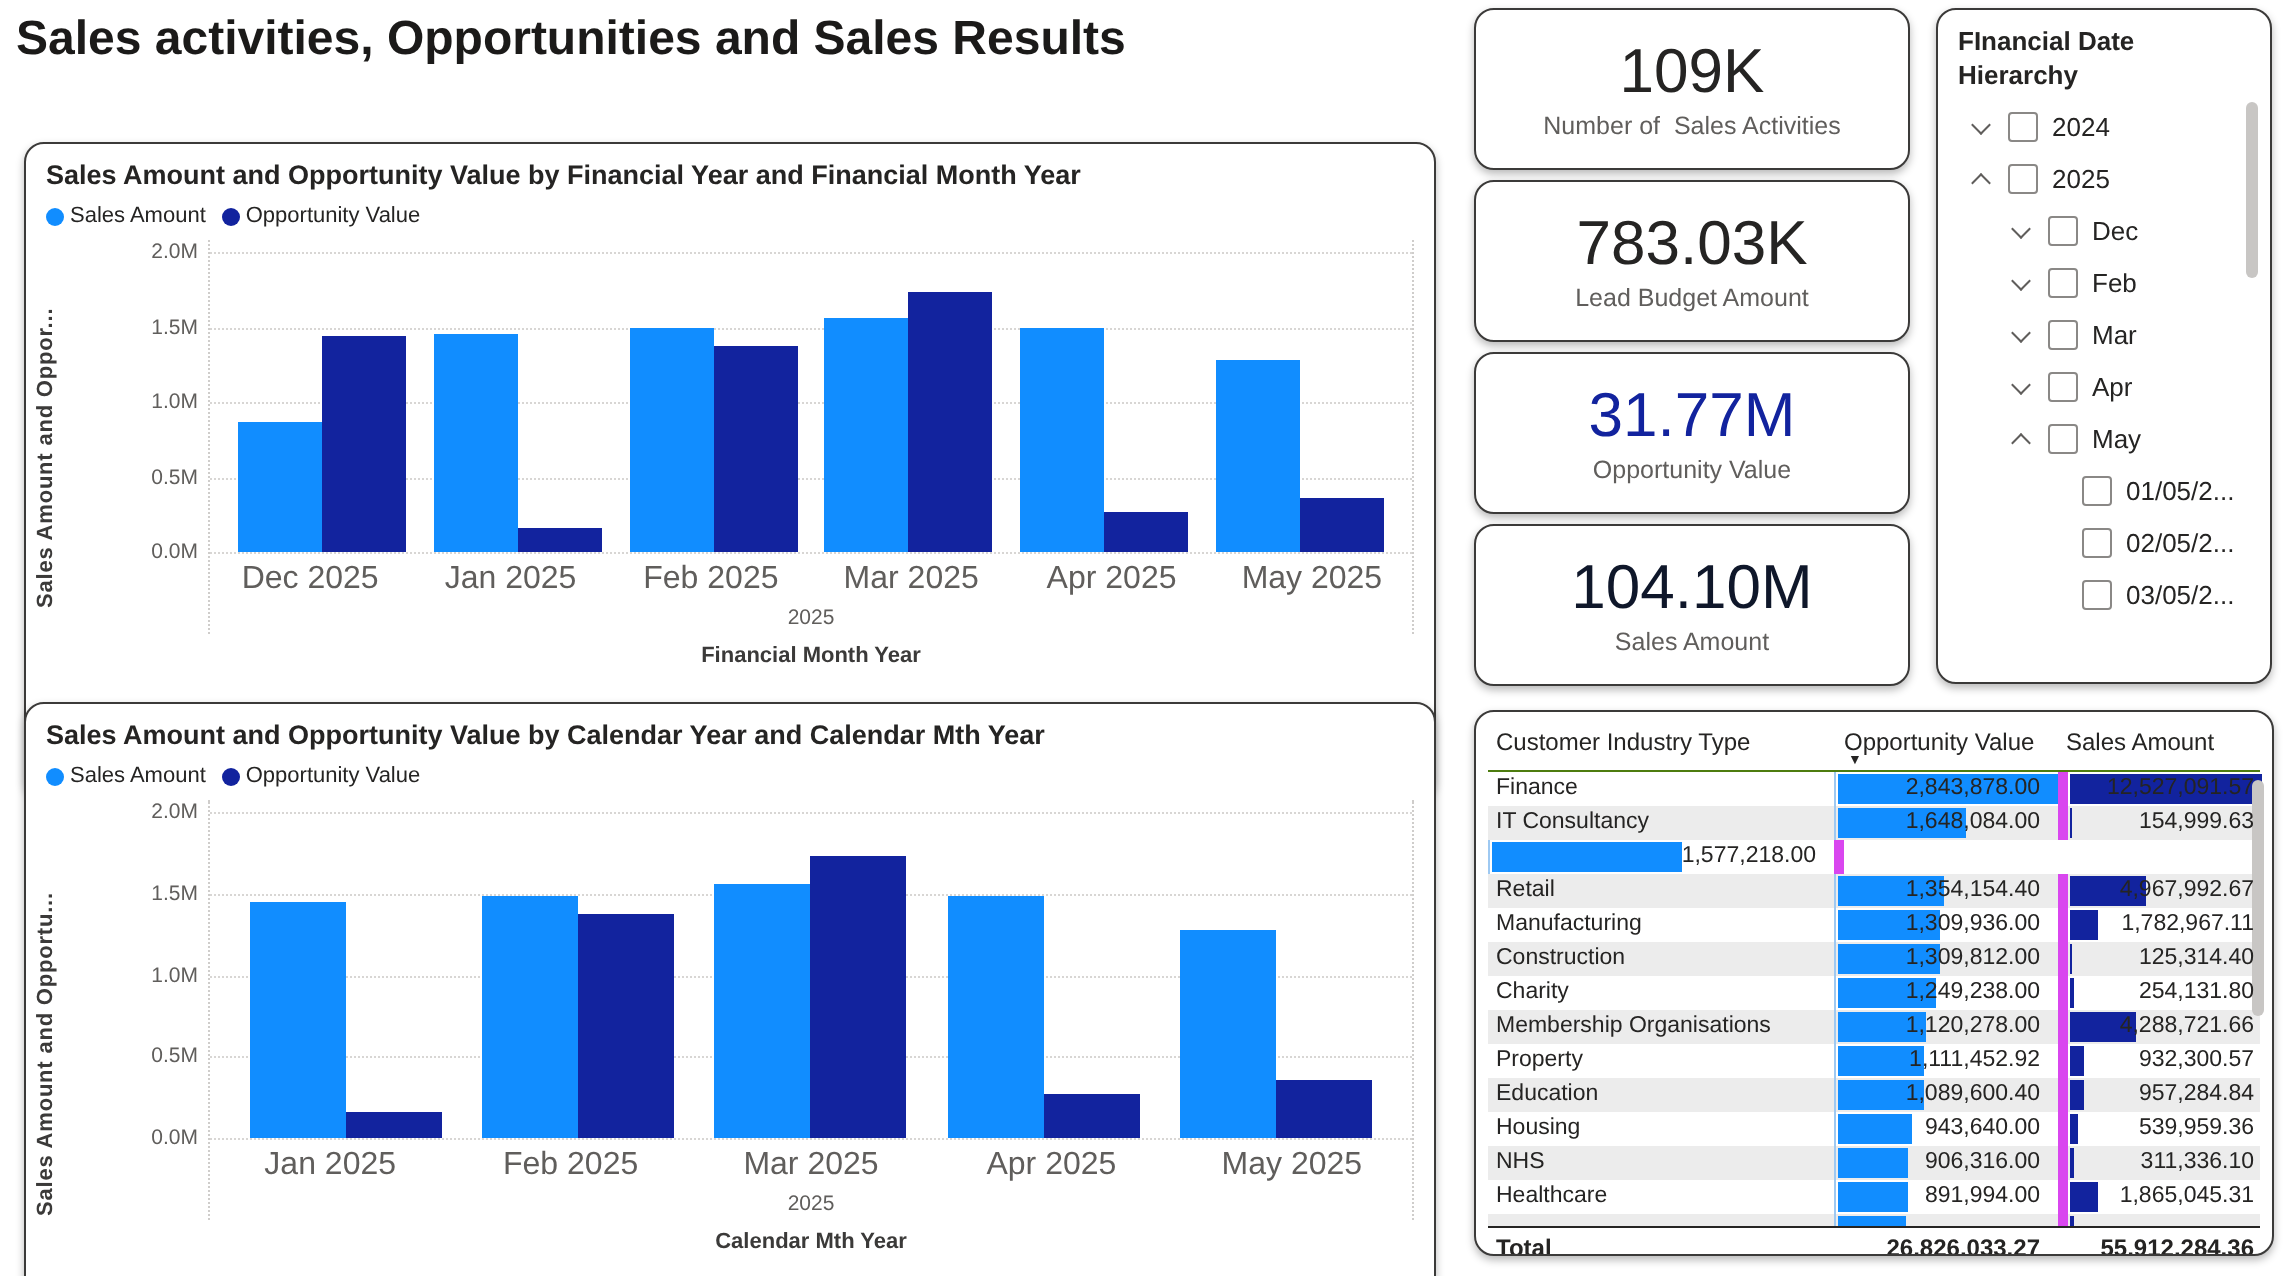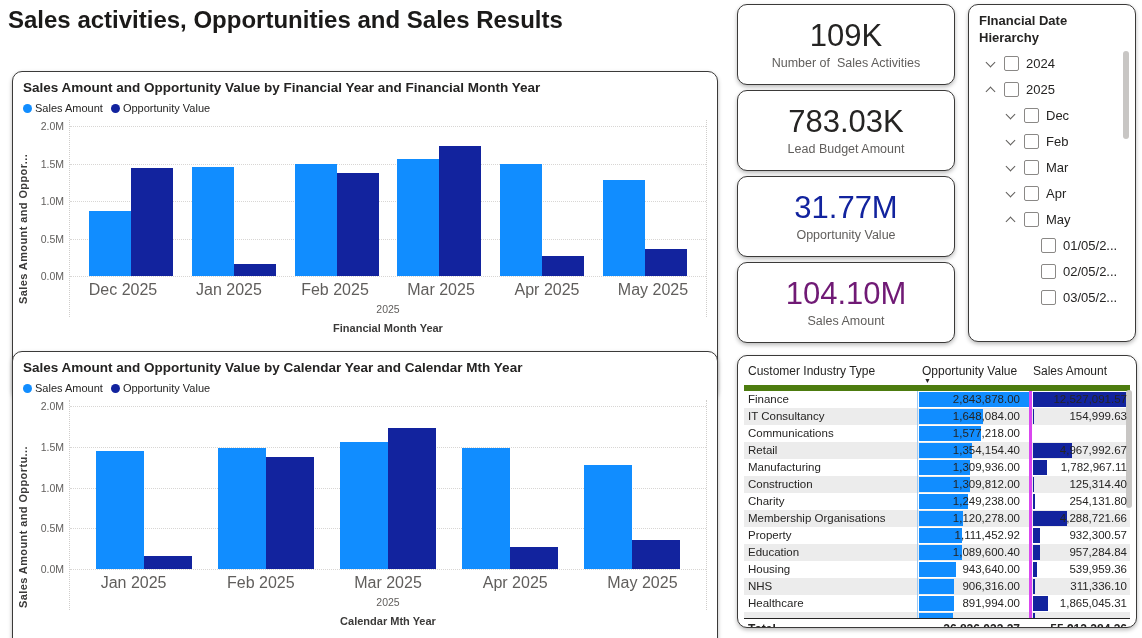--- a/index.html
+++ b/index.html
@@ -16,21 +16,21 @@
   .chart-card { left:12px; width:706px; display:flex; flex-direction:column; }
   #chart-0 { top:71px; height:328px; }
   #chart-1 { top:351px; height:364px; }
   .chart-title { padding:8px 12px 0 10px; font-size:13.5px; font-weight:bold; color:#252423; white-space:nowrap; }
   .legend { display:flex; gap:8px; align-items:center; padding:7px 10px 2px 10px; font-size:11px; color:#252423; }
   .legend-item { display:flex; align-items:center; gap:3px; cursor:pointer; }
   .dot { width:9px; height:9px; border-radius:50%; }
   .chart-body { display:flex; flex:1; padding:4px 10px 2px 4px; }
   .y-title { writing-mode:vertical-rl; transform:rotate(180deg); text-align:center; font-size:11px;
              font-weight:bold; color:#3b3a39; letter-spacing:.4px; width:16px; margin-bottom:58px; }
-  .y-ticks { position:relative; width:36px; flex:none; align-self:flex-start; margin-top:6px; }
+  .y-ticks { position:relative; width:36px; flex:none; align-self:flex-start; margin-top:6px;margin-left:35px; }
   #chart-0 .y-ticks { height:150px; }
   #chart-1 .y-ticks { height:163px; }
   .ytick { position:absolute; right:5px; transform:translateY(-50%); font-size:10.5px; color:#605E5C; }
   .plot-col { flex:1; display:flex; flex-direction:column; }
   .framed { border-left:1px dotted #cfcdcb; border-right:1px dotted #cfcdcb; }
   .plot { position:relative; margin-top:6px; }
   #chart-0 .plot { height:150px; }
   #chart-1 .plot { height:163px; }
   .gridline { position:absolute; left:0; right:0; border-top:1px dotted #d8d6d4; }
   .bars { position:absolute; left:0; right:0; top:0; bottom:0; display:flex;
@@ -62,31 +62,31 @@
   .chev.down::before { top:1px; transform:rotate(45deg); }
   .chev.up::before   { top:4px; transform:rotate(-135deg); }
   .checkbox { width:15px; height:15px; border:1px solid #8A8886; border-radius:2px; background:#fff; flex:none; }
   .tree-label { font-size:13px; color:#252423; white-space:nowrap; }
   .vscroll { position:absolute; background:#c8c6c4; border-radius:3px; width:6px; }
   .filter-scroll { right:6px; top:46px; height:88px; }
 
   
   .table-card { left:737px; top:355px; width:400px; height:273px; overflow:hidden; padding:4px 6px 0 6px; }
   .tbl-header { display:grid; grid-template-columns:173px 112px 1fr; font-size:12px; color:#252423;
-                border-bottom:6px solid #4d7c0f; padding:4px 0 2px 0; }
+                border-bottom:1px solid #4d7c0f; padding:4px 0 2px 0; }
   .th { padding-left:4px; }
   .th-opp { display:flex; flex-direction:column; border-left:1px solid transparent; }
   .sort-caret { font-size:7px; line-height:5px; color:#252423; padding-left:2px; }
   .tbl-row { display:grid; grid-template-columns:173px 112px 1fr; height:17px; line-height:17px;
              font-size:11.5px; cursor:pointer; }
   .tbl-row:nth-child(even) { background:#ececec; }
   .cell-ind { padding-left:4px; white-space:nowrap; overflow:hidden; }
   .cell-num { position:relative; text-align:right; }
   .cell-opp { border-left:1px solid #9ec9f2; padding-right:9px; }
-  .cell-sales { border-left:3px solid #d946ef; padding-right:3px; }
+  .cell-sales { border-left:5px solid #d946ef; padding-right:3px; }
   .databar { position:absolute; left:1px; top:1px; bottom:1px; z-index:0; }
   .cell-num .val { position:relative; z-index:1; }
   .row-clipped { height:6px; overflow:hidden; }
   .row-clipped .databar { height:14px; bottom:auto; }
   .tbl-total { display:grid; grid-template-columns:173px 112px 1fr; font-size:12px; font-weight:bold;
                border-top:1px solid #252423; height:22px; line-height:21px; }
   .tbl-total .t-ind { padding-left:4px; }
   .tbl-total .t-num { text-align:right; }
   .tbl-total .t-opp { padding-right:9px; }
   .tbl-total .t-sales { padding-right:3px; }
@@ -242,21 +242,21 @@
   </section>
   <section class="card kpi-card" id="kpi-1">
     <div class="kpi-value" style="color: rgb(37, 36, 35);">783.03K</div>
     <div class="kpi-label">Lead Budget Amount</div>
   </section>
   <section class="card kpi-card" id="kpi-2">
     <div class="kpi-value" style="color: rgb(18, 35, 158);">31.77M</div>
     <div class="kpi-label">Opportunity Value</div>
   </section>
   <section class="card kpi-card" id="kpi-3">
-    <div class="kpi-value" style="color: #701a75; text-align: center;">104.10M</div>
+    <div class="kpi-value" style="color: #0f172a; text-align: center;">104.10M</div>
     <div class="kpi-label">Sales Amount</div>
   </section>
 
   <section class="card filter-card">
     <div class="filter-title">FInancial Date Hierarchy</div>
     <div id="filter-tree">
         <div class="tree-row lvl0">
           <span class="chev down"></span>
           <span class="checkbox"></span>
           <span class="tree-label">2024</span>
@@ -321,21 +321,20 @@
           <span class="cell-ind">Finance</span>
           <span class="cell-num cell-opp"><span class="databar" style="width: 100%; background: rgb(17, 141, 255);"></span><span class="val">2,843,878.00</span></span>
           <span class="cell-num cell-sales"><span class="databar" style="width: 100%; background: rgb(18, 35, 158);"></span><span class="val">12,527,091.57</span></span>
         </div>
         <div class="tbl-row">
           <span class="cell-ind">IT Consultancy</span>
           <span class="cell-num cell-opp"><span class="databar" style="width: 57.952%; background: rgb(17, 141, 255);"></span><span class="val">1,648,084.00</span></span>
           <span class="cell-num cell-sales"><span class="databar" style="width: 1.23732%; background: rgb(18, 35, 158);"></span><span class="val">154,999.63</span></span>
         </div>
         <div class="tbl-row">
-          <span class="cell-ind">Communications</span>
           <span class="cell-num cell-opp"><span class="databar" style="width: 55.4601%; background: rgb(17, 141, 255);"></span><span class="val">1,577,218.00</span></span>
           <span class="cell-num cell-sales"><span class="val"></span></span>
         </div>
         <div class="tbl-row">
           <span class="cell-ind">Retail</span>
           <span class="cell-num cell-opp"><span class="databar" style="width: 47.6165%; background: rgb(17, 141, 255);"></span><span class="val">1,354,154.40</span></span>
           <span class="cell-num cell-sales"><span class="databar" style="width: 39.658%; background: rgb(18, 35, 158);"></span><span class="val">4,967,992.67</span></span>
         </div>
         <div class="tbl-row">
           <span class="cell-ind">Manufacturing</span>

